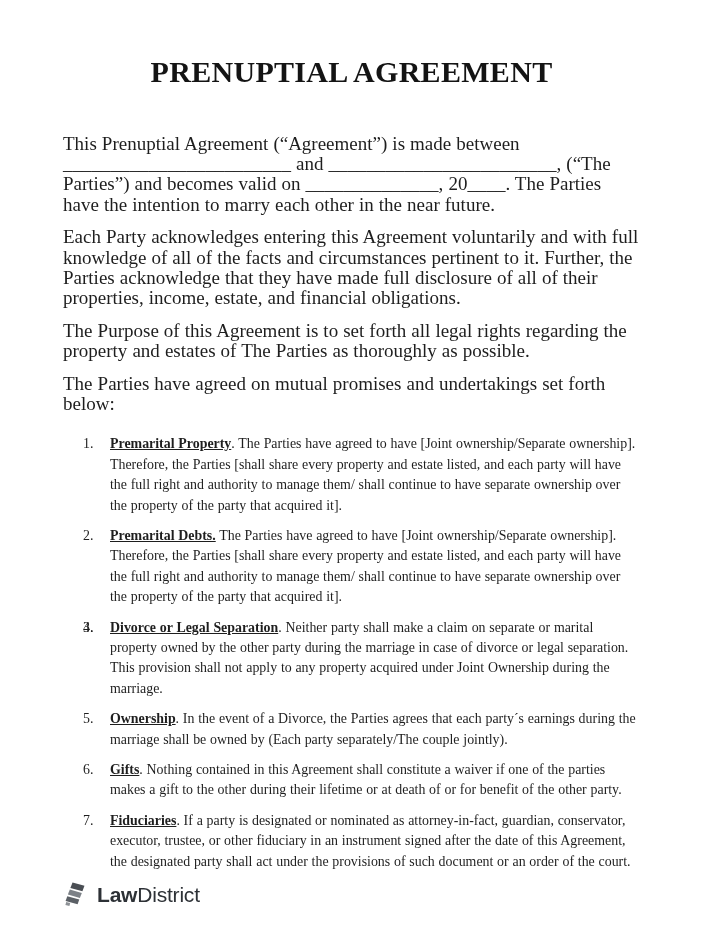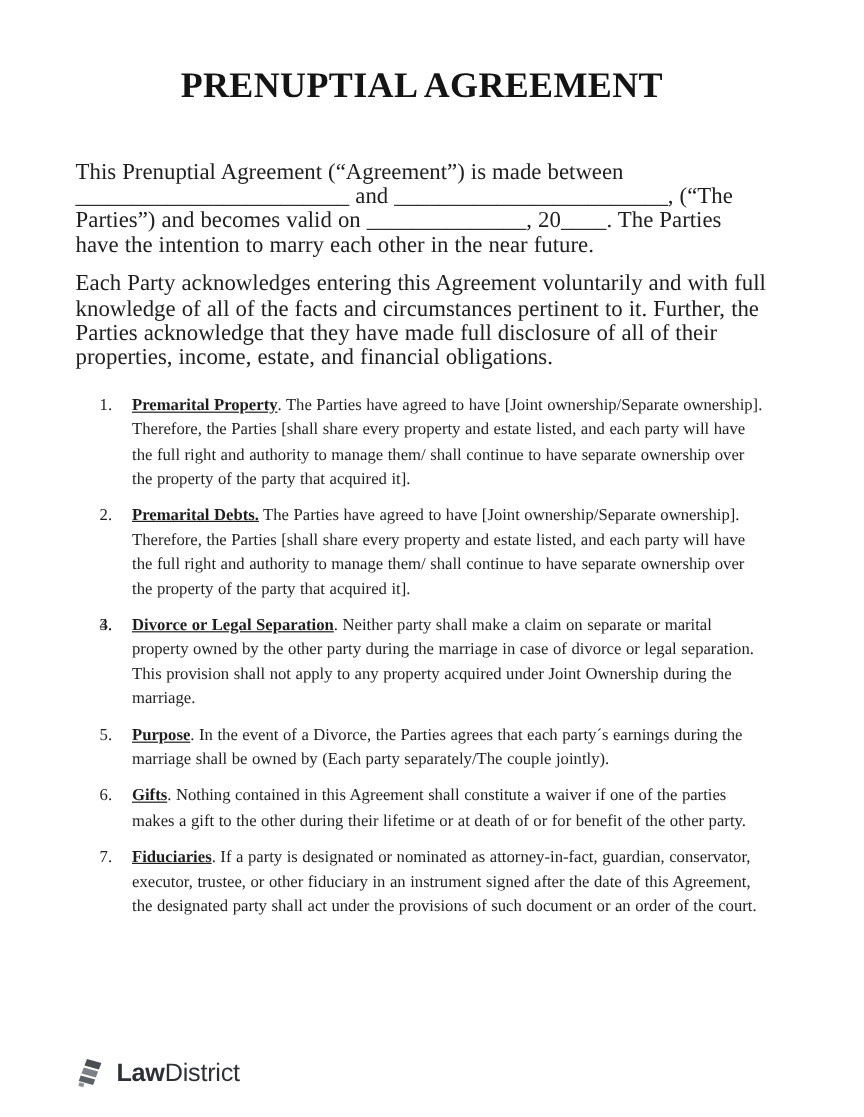--- a/index.html
+++ b/index.html
@@ -84,41 +84,43 @@
 <body>
 
 <div class="doc">
 
   <h1 class="doc-title">PRENUPTIAL AGREEMENT</h1>
 
   <p class="para">This Prenuptial Agreement (“Agreement”) is made between ________________________ and ________________________, (“The Parties”) and becomes valid on ______________, 20____. The Parties have the intention to marry each other in the near future.</p>
 
   <p class="para">Each Party acknowledges entering this Agreement voluntarily and with full knowledge of all of the facts and circumstances pertinent to it. Further, the Parties acknowledge that they have made full disclosure of all of their properties, income, estate, and financial obligations.</p>
 
+  <p class="para">The Purpose of this Agreement is to set forth all legal rights regarding the property and estates of The Parties as thoroughly as possible.</p>
 
+  <p class="para">The Parties have agreed on mutual promises and undertakings set forth below:</p>
 
   <ol class="clauses">
     <li class="clause">
       <span class="clause-num">1.</span><span class="clause-text"><b class="clause-title">Premarital Property</b><span class="clause-body">. The Parties have agreed to have [Joint ownership/Separate ownership]. Therefore, the Parties [shall share every property and estate listed, and each party will have the full right and authority to manage them/ shall continue to have separate ownership over the property of the party that acquired it].</span></span>
     </li>
 
     <li class="clause">
       <span class="clause-num">2.</span><span class="clause-text"><b class="clause-title">Premarital Debts.</b><span class="clause-body"> The Parties have agreed to have [Joint ownership/Separate ownership]. Therefore, the Parties [shall share every property and estate listed, and each party will have the full right and authority to manage them/ shall continue to have separate ownership over the property of the party that acquired it].</span></span>
     </li>
 
     <li class="clause">
       <span class="clause-num">3.</span>
     </li>
 
     <li class="clause">
       <span class="clause-num">4.</span><span class="clause-text"><b class="clause-title">Divorce or Legal Separation</b><span class="clause-body">. Neither party shall make a claim on separate or marital property owned by the other party during the marriage in case of divorce or legal separation. This provision shall not apply to any property acquired under Joint Ownership during the marriage.</span></span>
     </li>
 
     <li class="clause">
-      <span class="clause-num">5.</span><span class="clause-text"><b class="clause-title">Purpose</b><span class="clause-body">. In the event of a Divorce, the Parties agrees that each party´s earnings during the marriage shall be owned by (Each party separately/The couple jointly).</span></span>
+      <span class="clause-num">5.</span><span class="clause-text"><b class="clause-title">Ownership</b><span class="clause-body">. In the event of a Divorce, the Parties agrees that each party´s earnings during the marriage shall be owned by (Each party separately/The couple jointly).</span></span>
     </li>
 
     <li class="clause">
       <span class="clause-num">6.</span><span class="clause-text"><b class="clause-title">Gifts</b><span class="clause-body">. Nothing contained in this Agreement shall constitute a waiver if one of the parties makes a gift to the other during their lifetime or at death of or for benefit of the other party.</span></span>
     </li>
 
     <li class="clause">
       <span class="clause-num">7.</span><span class="clause-text"><b class="clause-title">Fiduciaries</b><span class="clause-body">. If a party is designated or nominated as attorney-in-fact, guardian, conservator, executor, trustee, or other fiduciary in an instrument signed after the date of this Agreement, the designated party shall act under the provisions of such document or an order of the court.</span></span>
     </li>
   </ol>

